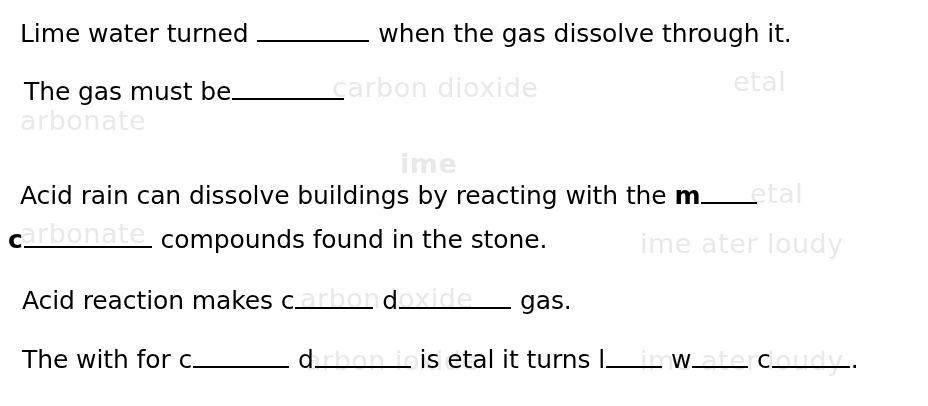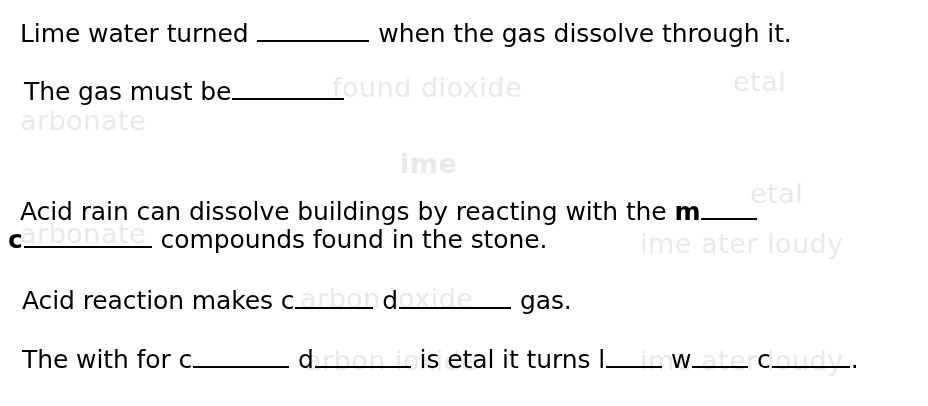--- a/index.html
+++ b/index.html
@@ -50,32 +50,32 @@
   .b-md  { width: 78px; }
   .b-lg  { width: 96px; }
   .b-xl  { width: 112px; }
   .b-xxl { width: 128px; }
 </style>
 </head>
 <body>
 
 <div class="sheet">
   <div id="ghost-layer">
-      <div class="ghost" style="left: 332px; top: 72px;">found  dioxide</div>
+      <div class="ghost" style="left: 332px; top: 72px;">carbon  dioxide</div>
       <div class="ghost" style="left: 733px; top: 66px;">etal</div>
       <div class="ghost" style="left: 20px; top: 105px;">arbonate</div>
       <div class="ghost" style="left: 400px; top: 148px; font-weight: bold;">ime</div>
       <div class="ghost" style="left: 750px; top: 178px;">etal</div>
       <div class="ghost" style="left: 20px; top: 218px;">arbonate</div>
       <div class="ghost" style="left: 640px; top: 228px;">ime    ater   loudy</div>
       <div class="ghost" style="left: 300px; top: 283px;">arbon     ioxide</div>
       <div class="ghost" style="left: 305px; top: 345px;">arbon     ioxide</div>
       <div class="ghost" style="left: 640px; top: 345px;">ime    ater  loudy</div>
     </div>
   <div id="text-layer">
       <div class="line" style="left: 20px; top: 16px;"><span>Lime water turned </span><span class="blank b-xl"></span><span> when the gas dissolve through it.</span></div>
       <div class="line" style="left: 24px; top: 74px;"><span>The gas must be</span><span class="blank b-xl"></span></div>
-      <div class="line" style="left: 20px; top: 194px;"><span>Acid rain can dissolve buildings by reacting with the </span><b>m</b><span class="blank b-sm"></span></div>
+      <div class="line" style="left: 20px; top: 178px;"><span>Acid rain can dissolve buildings by reacting with the </span><b>m</b><span class="blank b-sm"></span></div>
       <div class="line" style="left: 8px; top: 222px;"><b>c</b><span class="blank b-xxl"></span><span> compounds found in the stone.</span></div>
       <div class="line" style="left: 22px; top: 283px;"><span>Acid reaction makes c</span><span class="blank b-md"></span><span>  d</span><span class="blank b-xl"></span><span> gas.</span></div>
       <div class="line" style="left: 22px; top: 342px;"><span>The with for c</span><span class="blank b-lg"></span><span> d</span><span class="blank b-lg"></span><span> is etal it turns l</span><span class="blank b-sm"></span><span> w</span><span class="blank b-sm"></span><span> c</span><span class="blank b-md"></span><span>.</span></div>
     </div>
 </div>
 
 </body></html>

